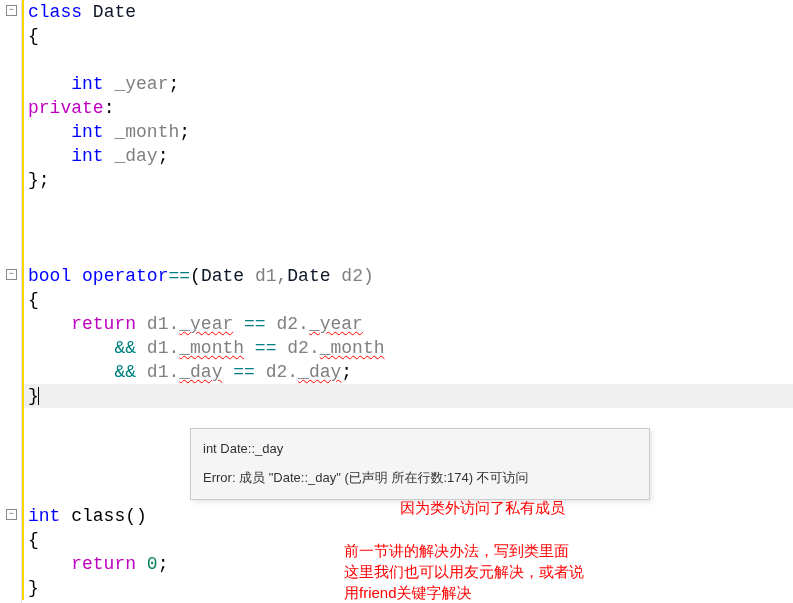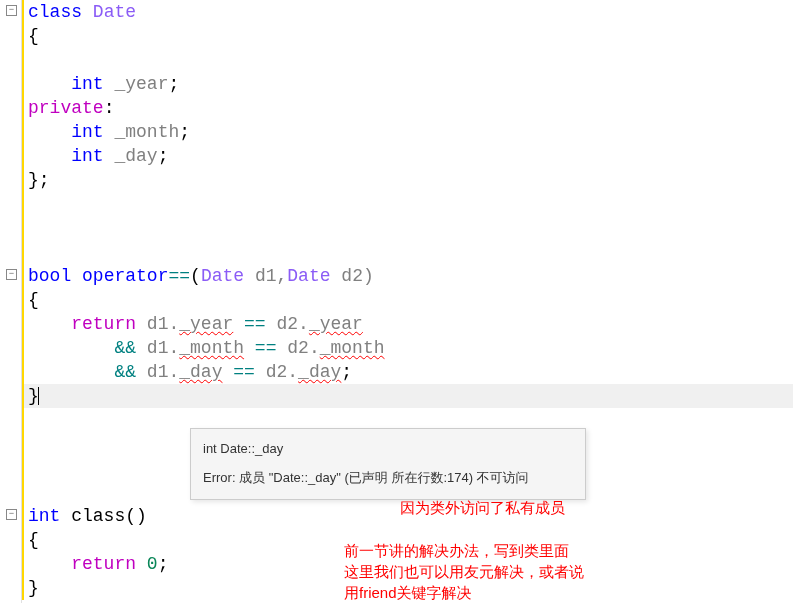--- a/index.html
+++ b/index.html
@@ -37,21 +37,21 @@
       position: absolute;
       left: 22px;
       top: 0;
       right: 0;
       line-height: 24px;
       border-left: 2px solid #ffd700;
     }
     .line { white-space: pre; padding-left: 4px; height: 24px; }
     .current-line { background: #f0f0f0; }
     .kw { color: #0000ff; }
-    .type { color: #8b5cf6; }
+    .type { color: #0f172a; }
     .priv { color: #c000c0; }
     .op { color: #008080; }
     .num { color: #098658; }
     .member { color: #808080; }
     .caret {
       display: inline-block;
       width: 1px;
       height: 18px;
       background: #000;
       vertical-align: middle;
@@ -59,21 +59,21 @@
     }
     .squiggle {
       text-decoration: underline wavy red;
       text-decoration-thickness: 1px;
       text-underline-offset: 2px;
     }
     .tooltip {
       position: absolute;
       left: 190px;
       top: 428px;
-      width: 396px;
+      width: 460px;
       background: #f5f5f5;
       border: 1px solid #ccc;
       padding: 10px 12px;
       font-family: 'Microsoft YaHei', Arial, sans-serif;
       font-size: 13px;
       line-height: 1.6;
       color: #333;
       box-shadow: 2px 2px 5px rgba(0,0,0,0.1);
     }
     .tooltip-title { margin-bottom: 8px; }

